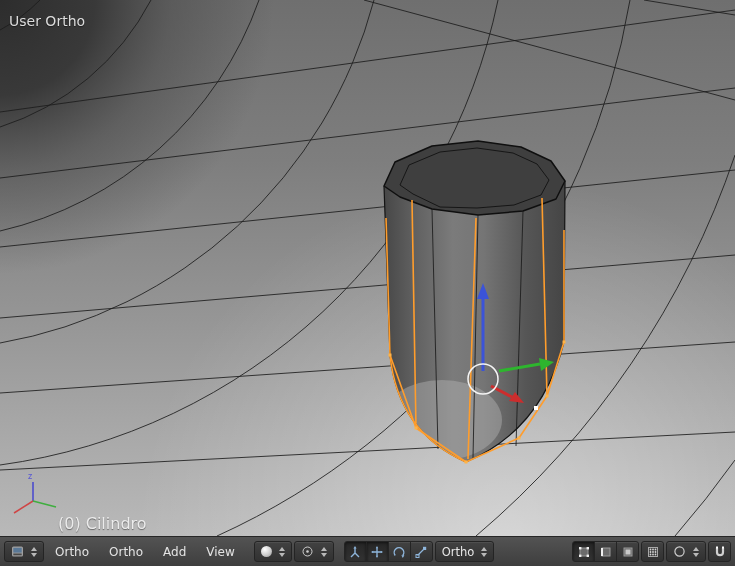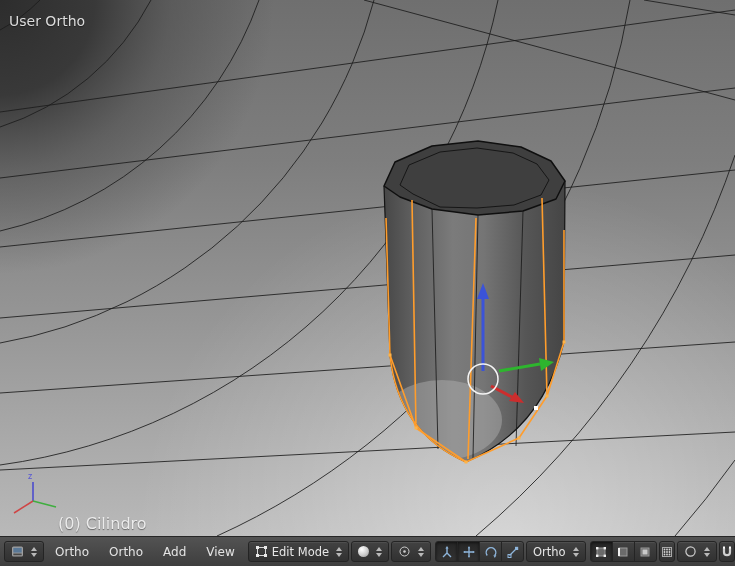--- a/index.html
+++ b/index.html
@@ -163,34 +163,20 @@
       </span>
     </div>
 
     <span class="menu">Ortho</span>
     <span class="menu">Ortho</span>
     <span class="menu">Add</span>
     <span class="menu">View</span>
 
     <div class="gap"></div>
 
-    <div class="hbtn">
-      <svg width="13" height="13" viewBox="0 0 13 13">
-        <rect x="2.5" y="2.5" width="8" height="8" fill="none" stroke="#d8d8d8"></rect>
-        <rect x="1" y="1" width="3" height="3" fill="#eaeaea"></rect>
-        <rect x="9" y="1" width="3" height="3" fill="#eaeaea"></rect>
-        <rect x="1" y="9" width="3" height="3" fill="#eaeaea"></rect>
-        <rect x="9" y="9" width="3" height="3" fill="#eaeaea"></rect>
-      </svg>
-      <span>Edit Mode</span>
-      <span class="updown">
-        <i class="tu"></i>
-          <i class="td"></i>
-      </span>
-    </div>
 
     <div class="hbtn">
       <span class="sphere"></span>
       <span class="updown">
         <i class="tu"></i>
           <i class="td"></i>
       </span>
     </div>
 
     <div class="hbtn">

